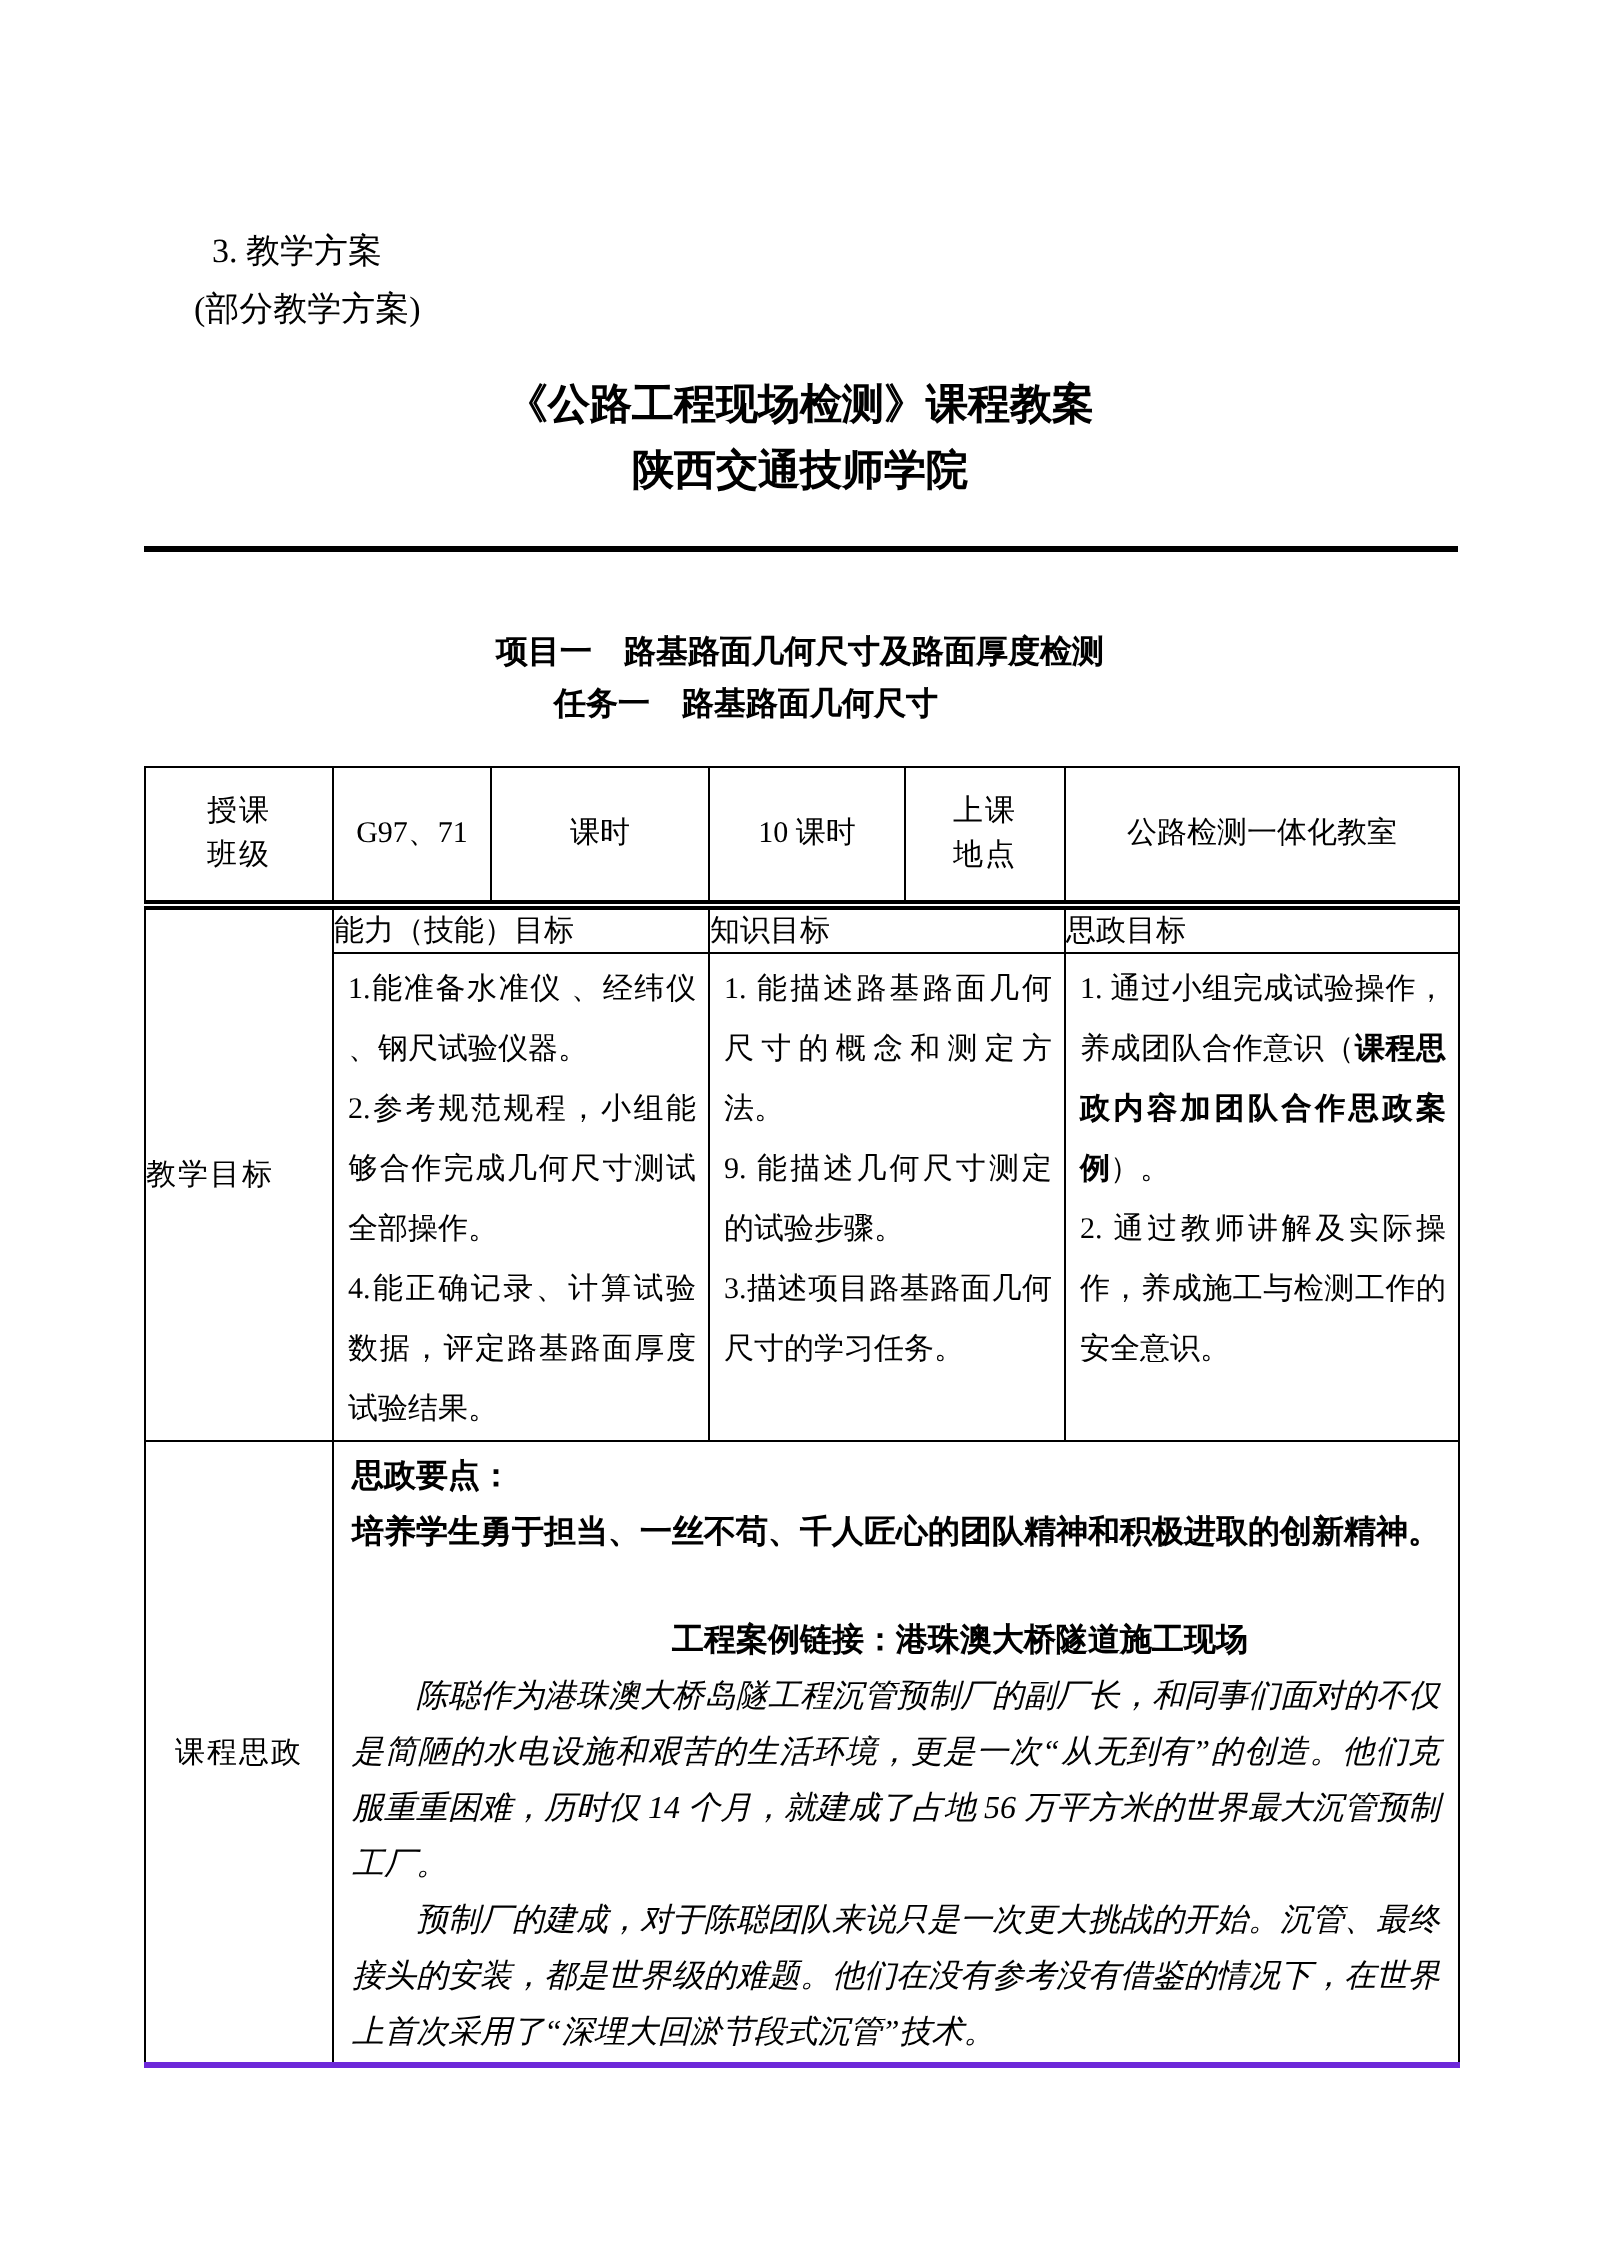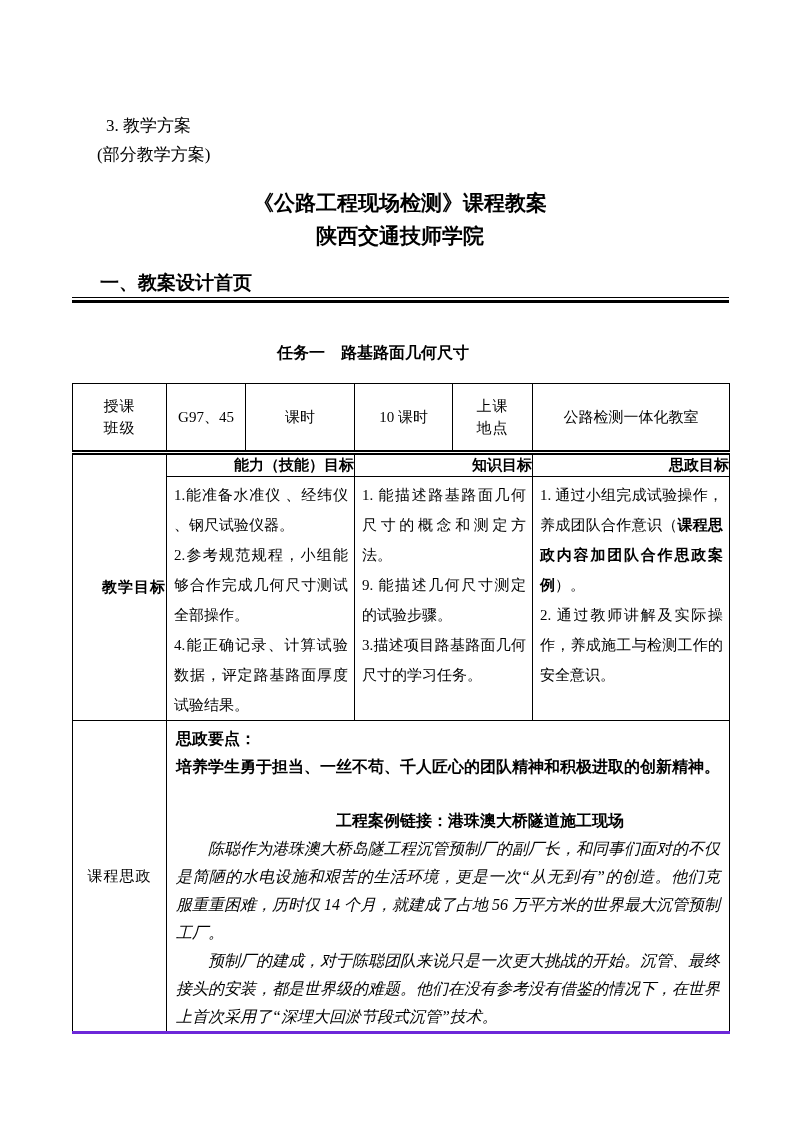--- a/index.html
+++ b/index.html
@@ -22,21 +22,21 @@
   
   .caption{position:absolute;left:0;width:800px;text-align:center;font-weight:bold;
     font-size:16px;line-height:20px;}
   .cap1{top:317px;}
   .cap2{top:343px;transform:translateX(-27px);}
   
   table.lesson{position:absolute;left:72px;top:383px;width:657px;border-collapse:collapse;
     table-layout:fixed;}
   td{border:1px solid #000;padding:0;font-size:15px;vertical-align:middle;}
   tr.r1 td{height:66px;text-align:center;line-height:22px;border-bottom:5px double #000;}
-  tr.rsub td{height:21px;text-align:right;font-weight:bold;
+  tr.rsub td{height:21px;text-align:left;font-weight:normal;
     font-family:"Liberation Sans","DejaVu Sans",sans-serif;}
   td.rowlabel{text-align:center;letter-spacing:1px;}
   tr.rgoals td.goalcell{height:216px;vertical-align:top;text-align:justify;
     padding:3px 6px 0 7px;line-height:30px;}
   .hx{font-weight:bold;font-family:"Liberation Sans","DejaVu Sans",sans-serif;}
   tr.rcsz td{height:304px;border-bottom:3px solid #6d28d9;}
   td.cszcell{vertical-align:top;padding:4px 9px 0 9px;font-size:16px;line-height:28px;}
   .cszcell .pts{font-weight:bold;font-family:"Liberation Sans","DejaVu Sans",sans-serif;}
   .cszcell .blank{height:26px;}
   .cszcell .case{font-weight:bold;font-family:"Liberation Sans","DejaVu Sans",sans-serif;
@@ -52,42 +52,42 @@
     <div class="l1">3. 教学方案</div>
     <div class="l2">(部分教学方案)</div>
   </div>
 
   <div class="titles">
     <div>《公路工程现场检测》课程教案</div>
     <div>陕西交通技师学院</div>
   </div>
 
   <div class="section">
-    <div class="hd">一、教案设计首页</div>
     <div class="rule"></div>
   </div>
 
+  <div class="caption cap1">项目一　路基路面几何尺寸及路面厚度检测</div>
   <div class="caption cap2">任务一　路基路面几何尺寸</div>
 
   <table class="lesson">
     <colgroup>
       <col style="width:94px">
         <col style="width:79px">
         <col style="width:109px">
       <col style="width:98px">
         <col style="width:80px">
         <col style="width:197px">
     </colgroup>
     <tbody>
         <tr class="r1">
       <td class="rowlabel">
         <div>授课</div>
         <div>班级</div>
       </td>
-      <td>G97、45</td>
+      <td>G97、71</td>
       <td>课时</td>
       <td>10 课时</td>
       <td class="rowlabel">
         <div>上课</div>
         <div>地点</div>
       </td>
       <td>公路检测一体化教室</td>
     </tr>
     <tr class="rsub">
       <td class="rowlabel" rowspan="2">教学目标</td>

